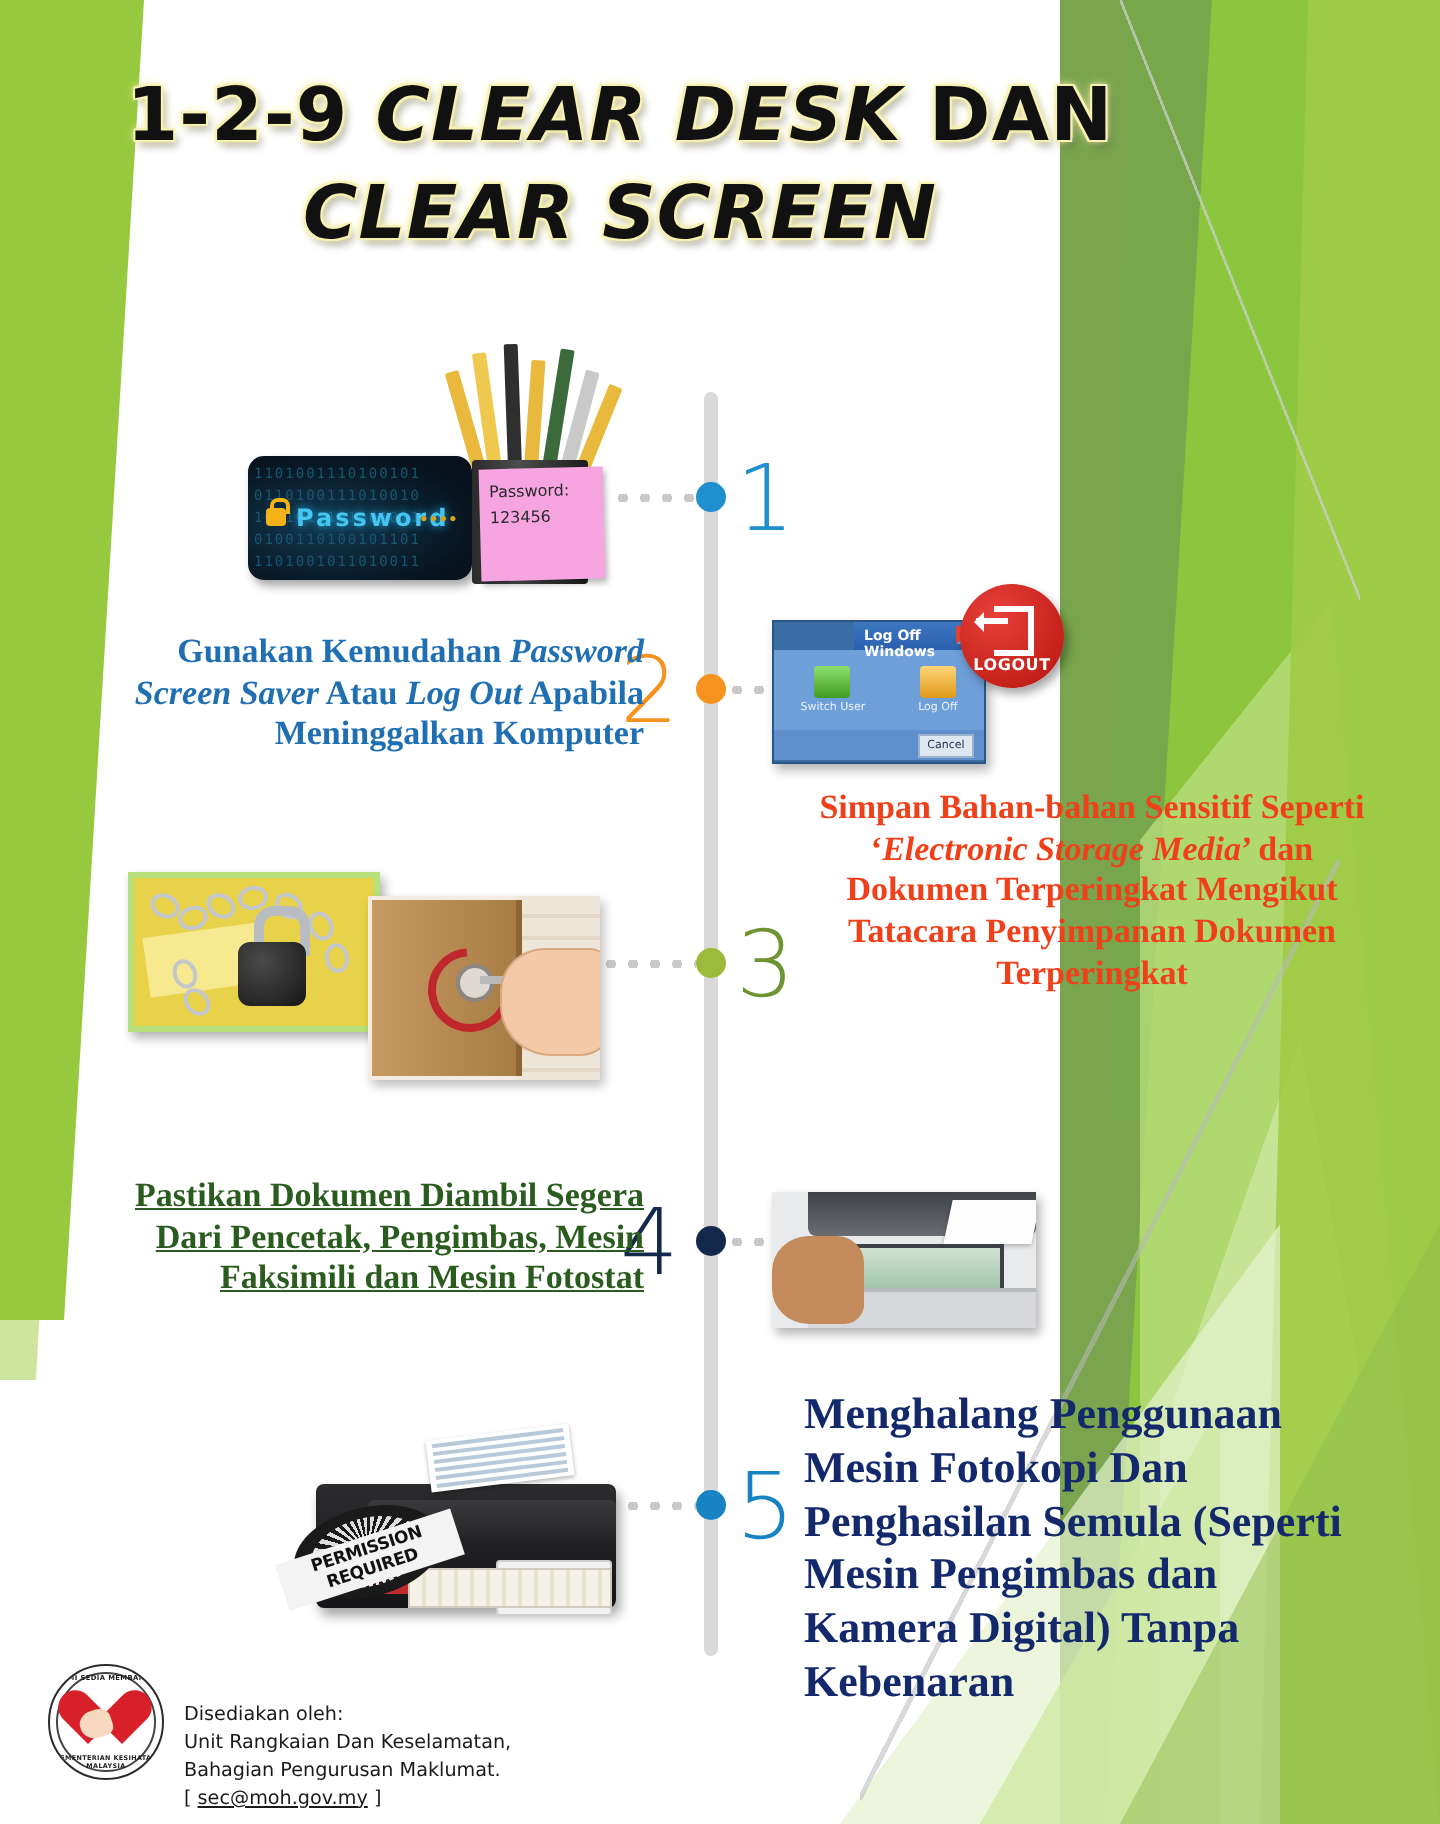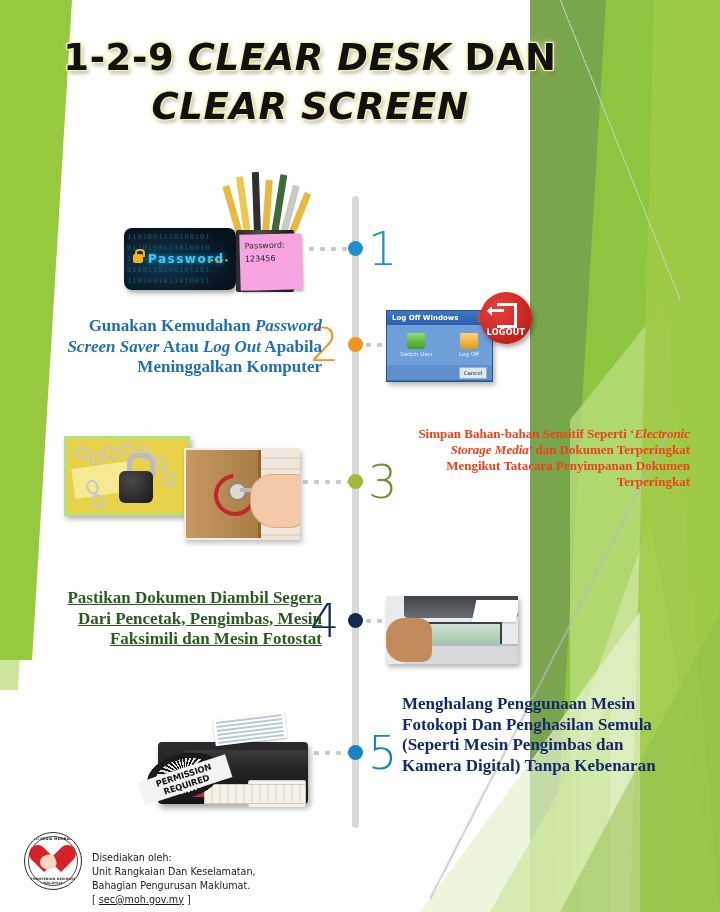--- a/index.html
+++ b/index.html
@@ -95,23 +95,23 @@
   .n1{left:368px;top:226px;color:#1f8fcd;}
   .n2{left:310px;top:322px;color:#f6921e;}
   .n3{left:368px;top:459px;color:#6e9331;}
   .n4{left:310px;top:598px;color:#13294b;}
   .n5{left:368px;top:730px;color:#1783c2;}
 
   
   .txt{position:absolute;font-weight:bold;line-height:1.22;z-index:6;}
   .t1{left:404px;top:238px;width:290px;font-size:17px;color:#7d18c9;text-align:left;}
   .t2{left:40px;top:316px;width:282px;font-size:17px;color:#1f6fb2;text-align:right;}
-  .t3{left:402px;top:426px;width:288px;font-size:13px;color:#f0401a;text-align:right;}
+  .t3{left:402px;top:394px;width:288px;font-size:17px;color:#f0401a;text-align:center;}
   .t4{left:40px;top:588px;width:282px;font-size:17px;color:#2b5c1f;text-align:right;text-decoration:underline;}
-  .t5{left:402px;top:694px;width:282px;font-size:17px;color:#13296b;text-align:left;}
+  .t5{left:402px;top:694px;width:282px;font-size:22px;color:#13296b;text-align:left;}
   .it{font-style:italic;}
 
   
   .ph{position:absolute;z-index:4;}
 
   
   .pw-screen{left:124px;top:228px;width:112px;height:62px;border-radius:8px;
     background:radial-gradient(ellipse at 35% 55%,#123a52 0%,#07121c 75%);
     box-shadow:2px 3px 5px rgba(0,0,0,.35);overflow:hidden;}
   .pw-bits{position:absolute;inset:0;font-family:"DejaVu Sans Mono", monospace;
@@ -132,21 +132,21 @@
   .note{position:absolute;left:12px;top:62px;width:62px;height:56px;background:#f6a5e0;
     box-shadow:1px 2px 3px rgba(0,0,0,.3);
     font-family:"DejaVu Sans", sans-serif;font-size:8px;color:#2a2a2a;padding:6px 5px;
     box-sizing:border-box;line-height:1.6;transform:rotate(-1.5deg);}
 
   
   .logoff{left:386px;top:310px;width:105px;height:70px;background:#3a6ea5;
     border:1px solid #2a5685;box-shadow:2px 3px 5px rgba(0,0,0,.3);}
   .lo-bar{height:14px;background:linear-gradient(to bottom,#3f77c0,#2a5fae);
     color:#fff;font-family:"DejaVu Sans", sans-serif;font-size:7px;font-weight:bold;
-    padding:3px 0 0 5px;box-sizing:border-box;position:relative;}
+    padding:3px 0 0 5px;box-sizing:border-box;position:relative;margin-left:40px;}
   .lo-flag{position:absolute;right:4px;top:2px;width:10px;height:9px;
     background:linear-gradient(135deg,#e8432e 50%,#4aa3e0 50%);}
   .lo-body{height:40px;background:#6f9fd8;display:flex;align-items:center;
     justify-content:space-around;}
   .lo-btn{text-align:center;font-family:"DejaVu Sans", sans-serif;font-size:5.5px;color:#eaf2ff;}
   .lo-ic{width:18px;height:16px;margin:0 auto 2px;border-radius:2px;}
   .lo-ic.g{background:linear-gradient(to bottom,#8ede6c,#3f9c21);}
   .lo-ic.o{background:linear-gradient(to bottom,#ffd479,#e09a18);}
   .lo-foot{height:15px;background:#5f8fcd;position:relative;}
   .lo-cancel{position:absolute;right:5px;top:2px;width:26px;height:10px;background:#dfe7f2;

